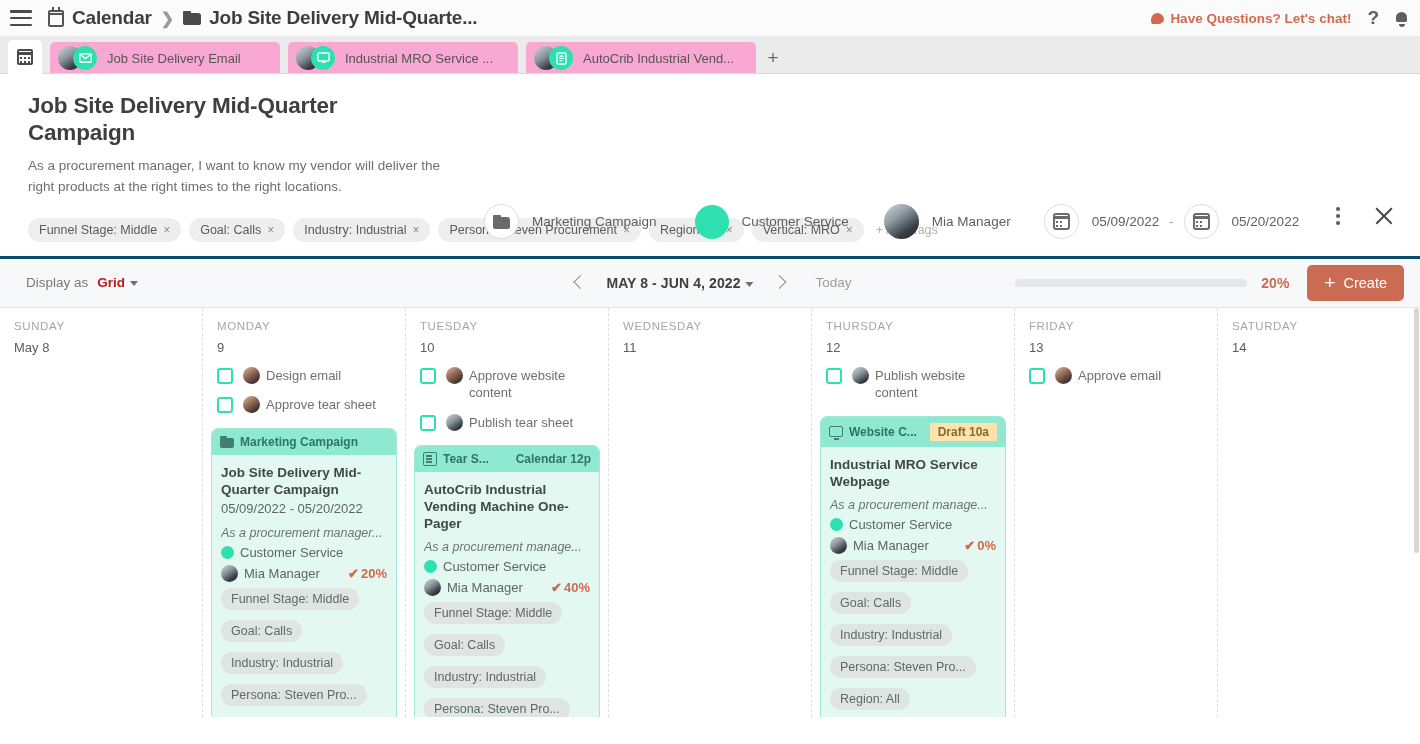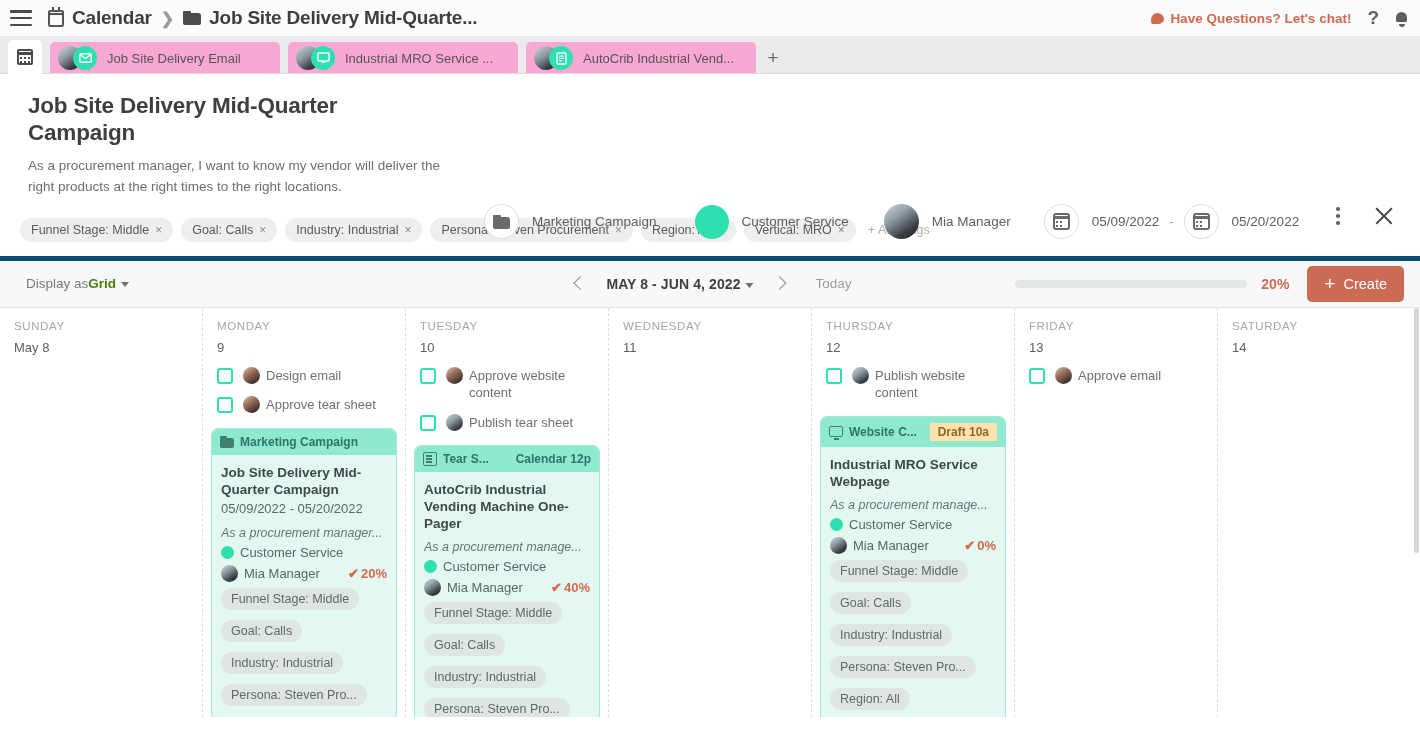--- a/index.html
+++ b/index.html
@@ -69,30 +69,30 @@
   .meta-dash{ margin:0 10px; color:#9b9b9b; font-size:13px;}
   .hdr-actions{ position:absolute; right:26px; top:132px; display:flex; align-items:center; gap:34px;}
   .kebab{ width:4px;height:18px;position:relative;cursor:pointer;}
   .kebab i{position:absolute;left:0;width:4px;height:4px;border-radius:50%;background:#5a5a5a;}
   .kebab i:nth-child(1){top:0;} .kebab i:nth-child(2){top:7px;} .kebab i:nth-child(3){top:14px;}
   .xclose{ width:20px;height:20px;position:relative;cursor:pointer;}
   .xclose:before,.xclose:after{content:"";position:absolute;left:-1px;top:9px;width:22px;height:1.8px;background:#4a4a4a;}
   .xclose:before{transform:rotate(45deg);} .xclose:after{transform:rotate(-45deg);}
 
   
-  .tagrow{ display:flex; align-items:center; gap:8px; padding:20px 0 14px 20px; flex-wrap:nowrap;}
+  .tagrow{ display:flex; align-items:center; gap:8px; padding:20px 0 14px 28px; flex-wrap:nowrap;}
   .tag{ background:#eeeeee; border-radius:13px; padding:5px 11px; font-size:12.5px; color:#5a5a5a; white-space:nowrap; cursor:pointer;}
   .tag .x{ margin-left:6px; color:#8b8b8b; font-size:12px;}
   .addtag{ font-size:12.5px; color:#b0b0b0; cursor:pointer; margin-left:4px;}
 
   
-  .toolbar{ height:52px; background:#f7f8f9; border-top:5px solid #0c4a6e; border-bottom:1px solid #e3e3e3;
+  .toolbar{ height:52px; background:#f7f8f9; border-top:3px solid #0c4a6e; border-bottom:1px solid #e3e3e3;
             display:flex; align-items:center; padding:0 16px 0 26px; position:relative;}
   .disp{ font-size:13.5px; color:#787878;}
-  .dispval{ font-size:13.5px; color:#4d7c0f; font-weight:bold; cursor:pointer;}
+  .dispval{ font-size:13.5px; color:#b91c1c; font-weight:bold; margin-left:9px; cursor:pointer;}
   .caret{ display:inline-block; width:0;height:0;border-left:4.5px solid transparent;border-right:4.5px solid transparent;border-top:5px solid #6f6f6f;margin-left:5px;vertical-align:middle;}
   .navwrap{ position:absolute; left:50%; transform:translateX(-50%); display:flex; align-items:center; gap:0;}
   .chev{ width:22px;height:22px;position:relative;cursor:pointer;opacity:.65;}
   .chev:before{content:"";position:absolute;left:7px;top:5px;width:9px;height:9px;border-left:1.8px solid #555;border-bottom:1.8px solid #555;transform:rotate(45deg);}
   .chev.right:before{ left:5px; transform:rotate(-135deg);}
   .daterange{ font-size:14px; font-weight:bold; color:#3f3f3f; letter-spacing:.1px; margin:0 16px; cursor:pointer;}
   .today{ font-size:13.5px; color:#9d9d9d; margin-left:24px; cursor:pointer;}
   .tb-right{ position:absolute; right:16px; display:flex; align-items:center; gap:0;}
   .prog-track{ width:232px;height:8px;border-radius:5px;background:#e4e7e8;overflow:hidden;}
   .prog-fill{ height:100%; background:#cb6b53; border-radius:5px;}

